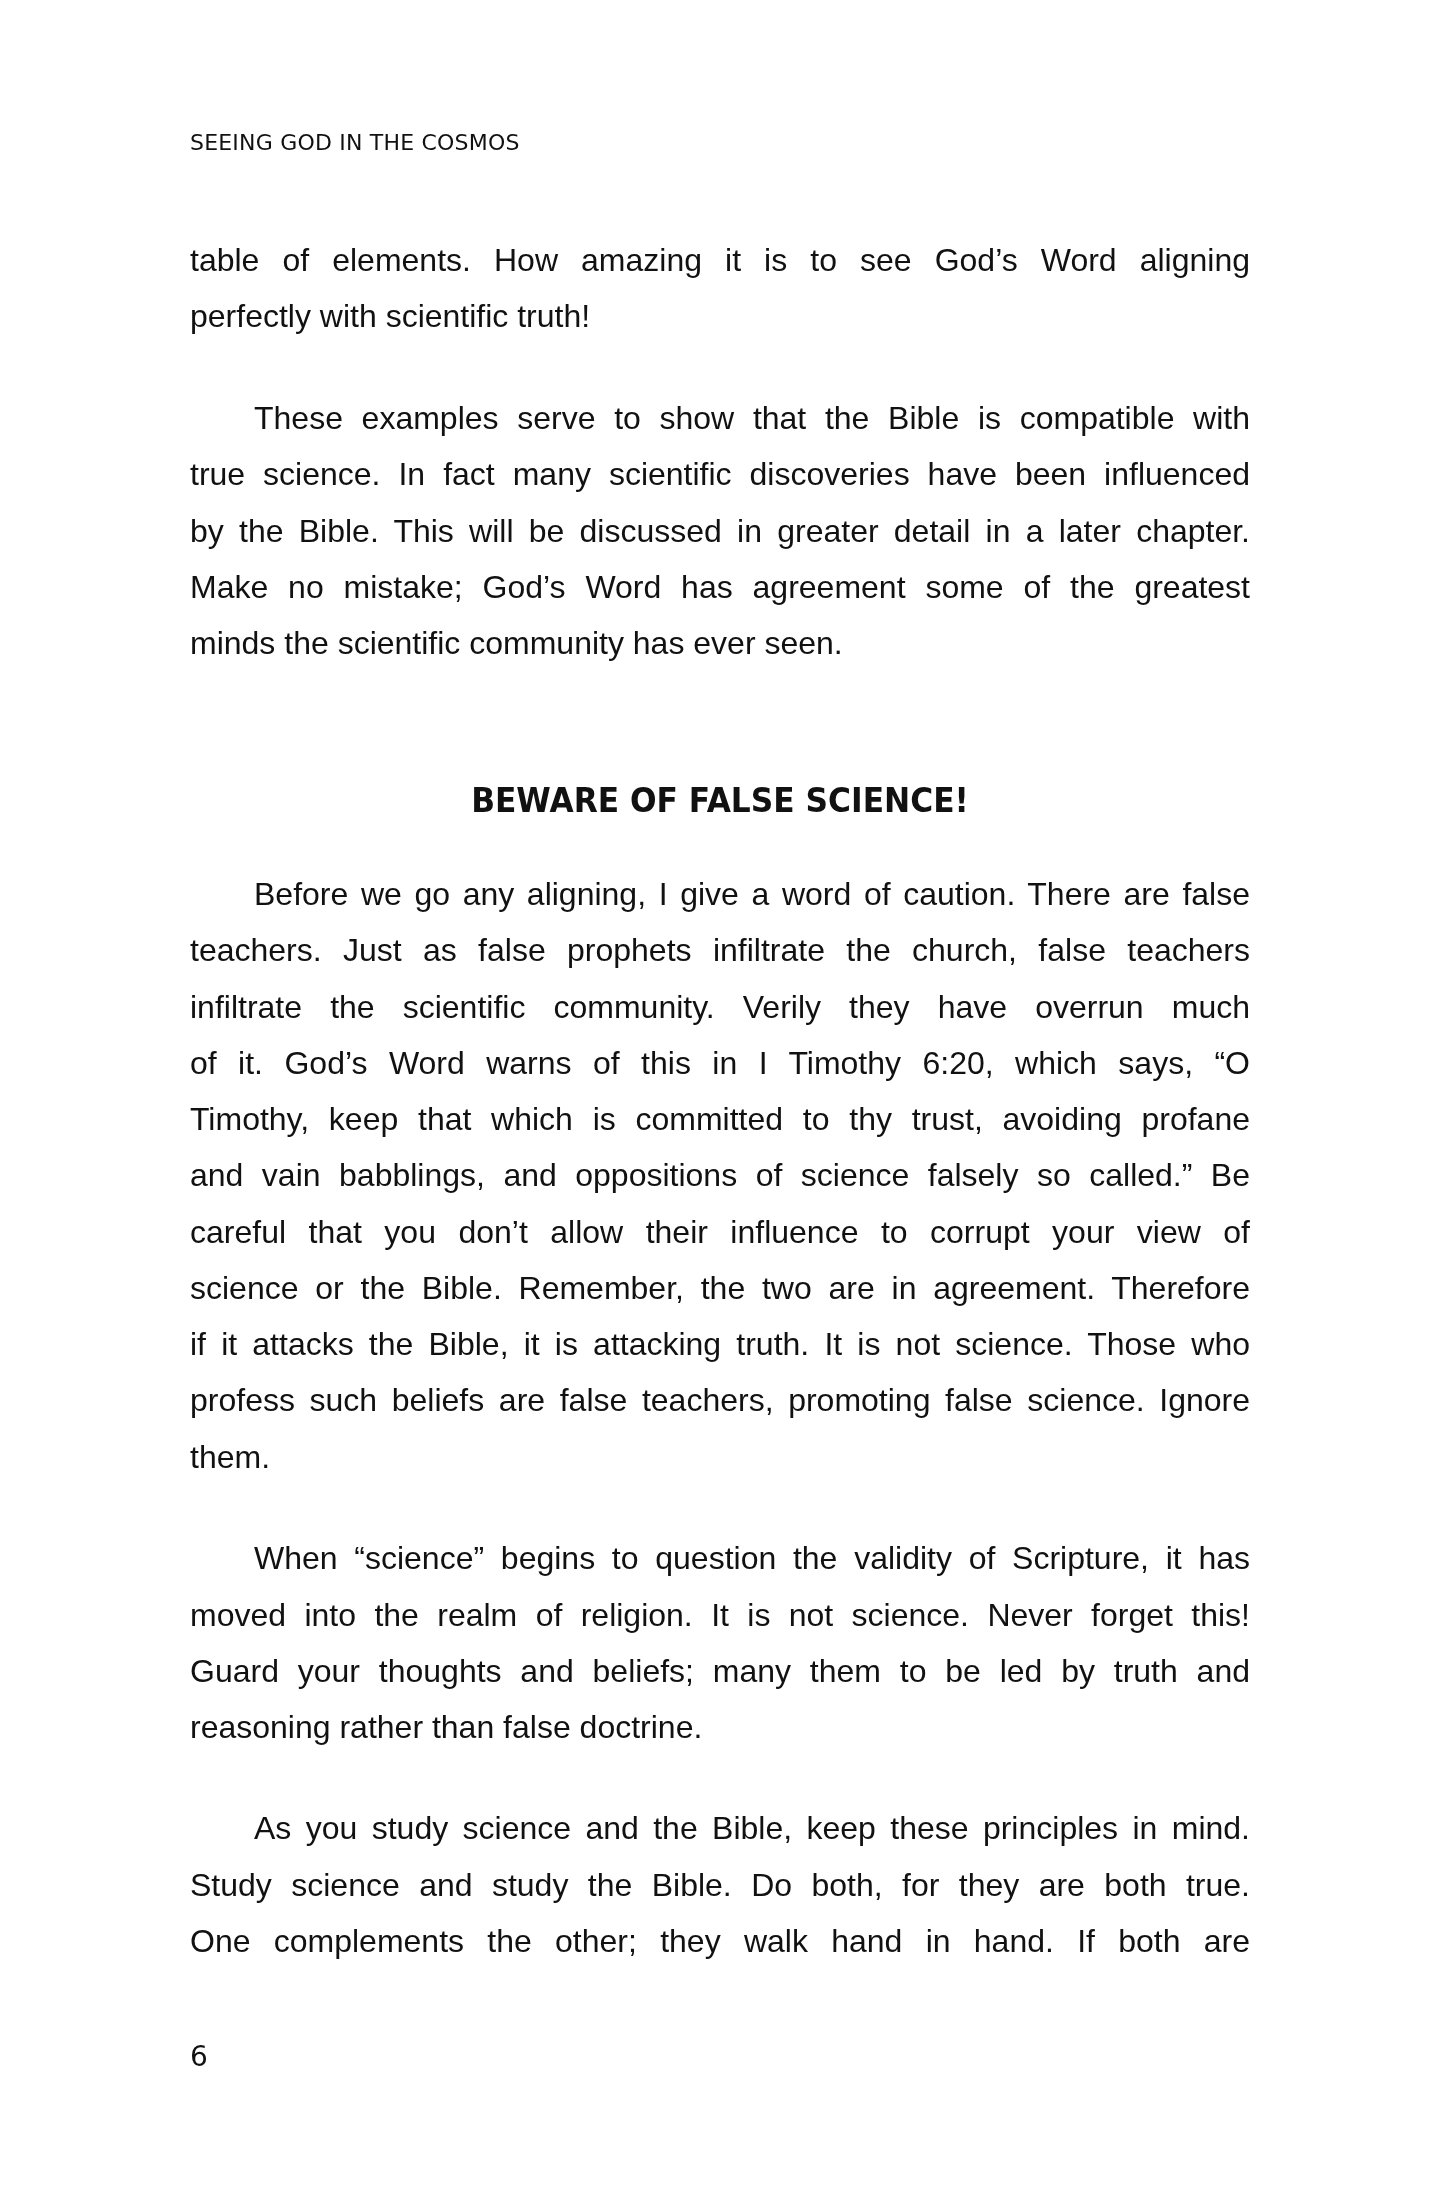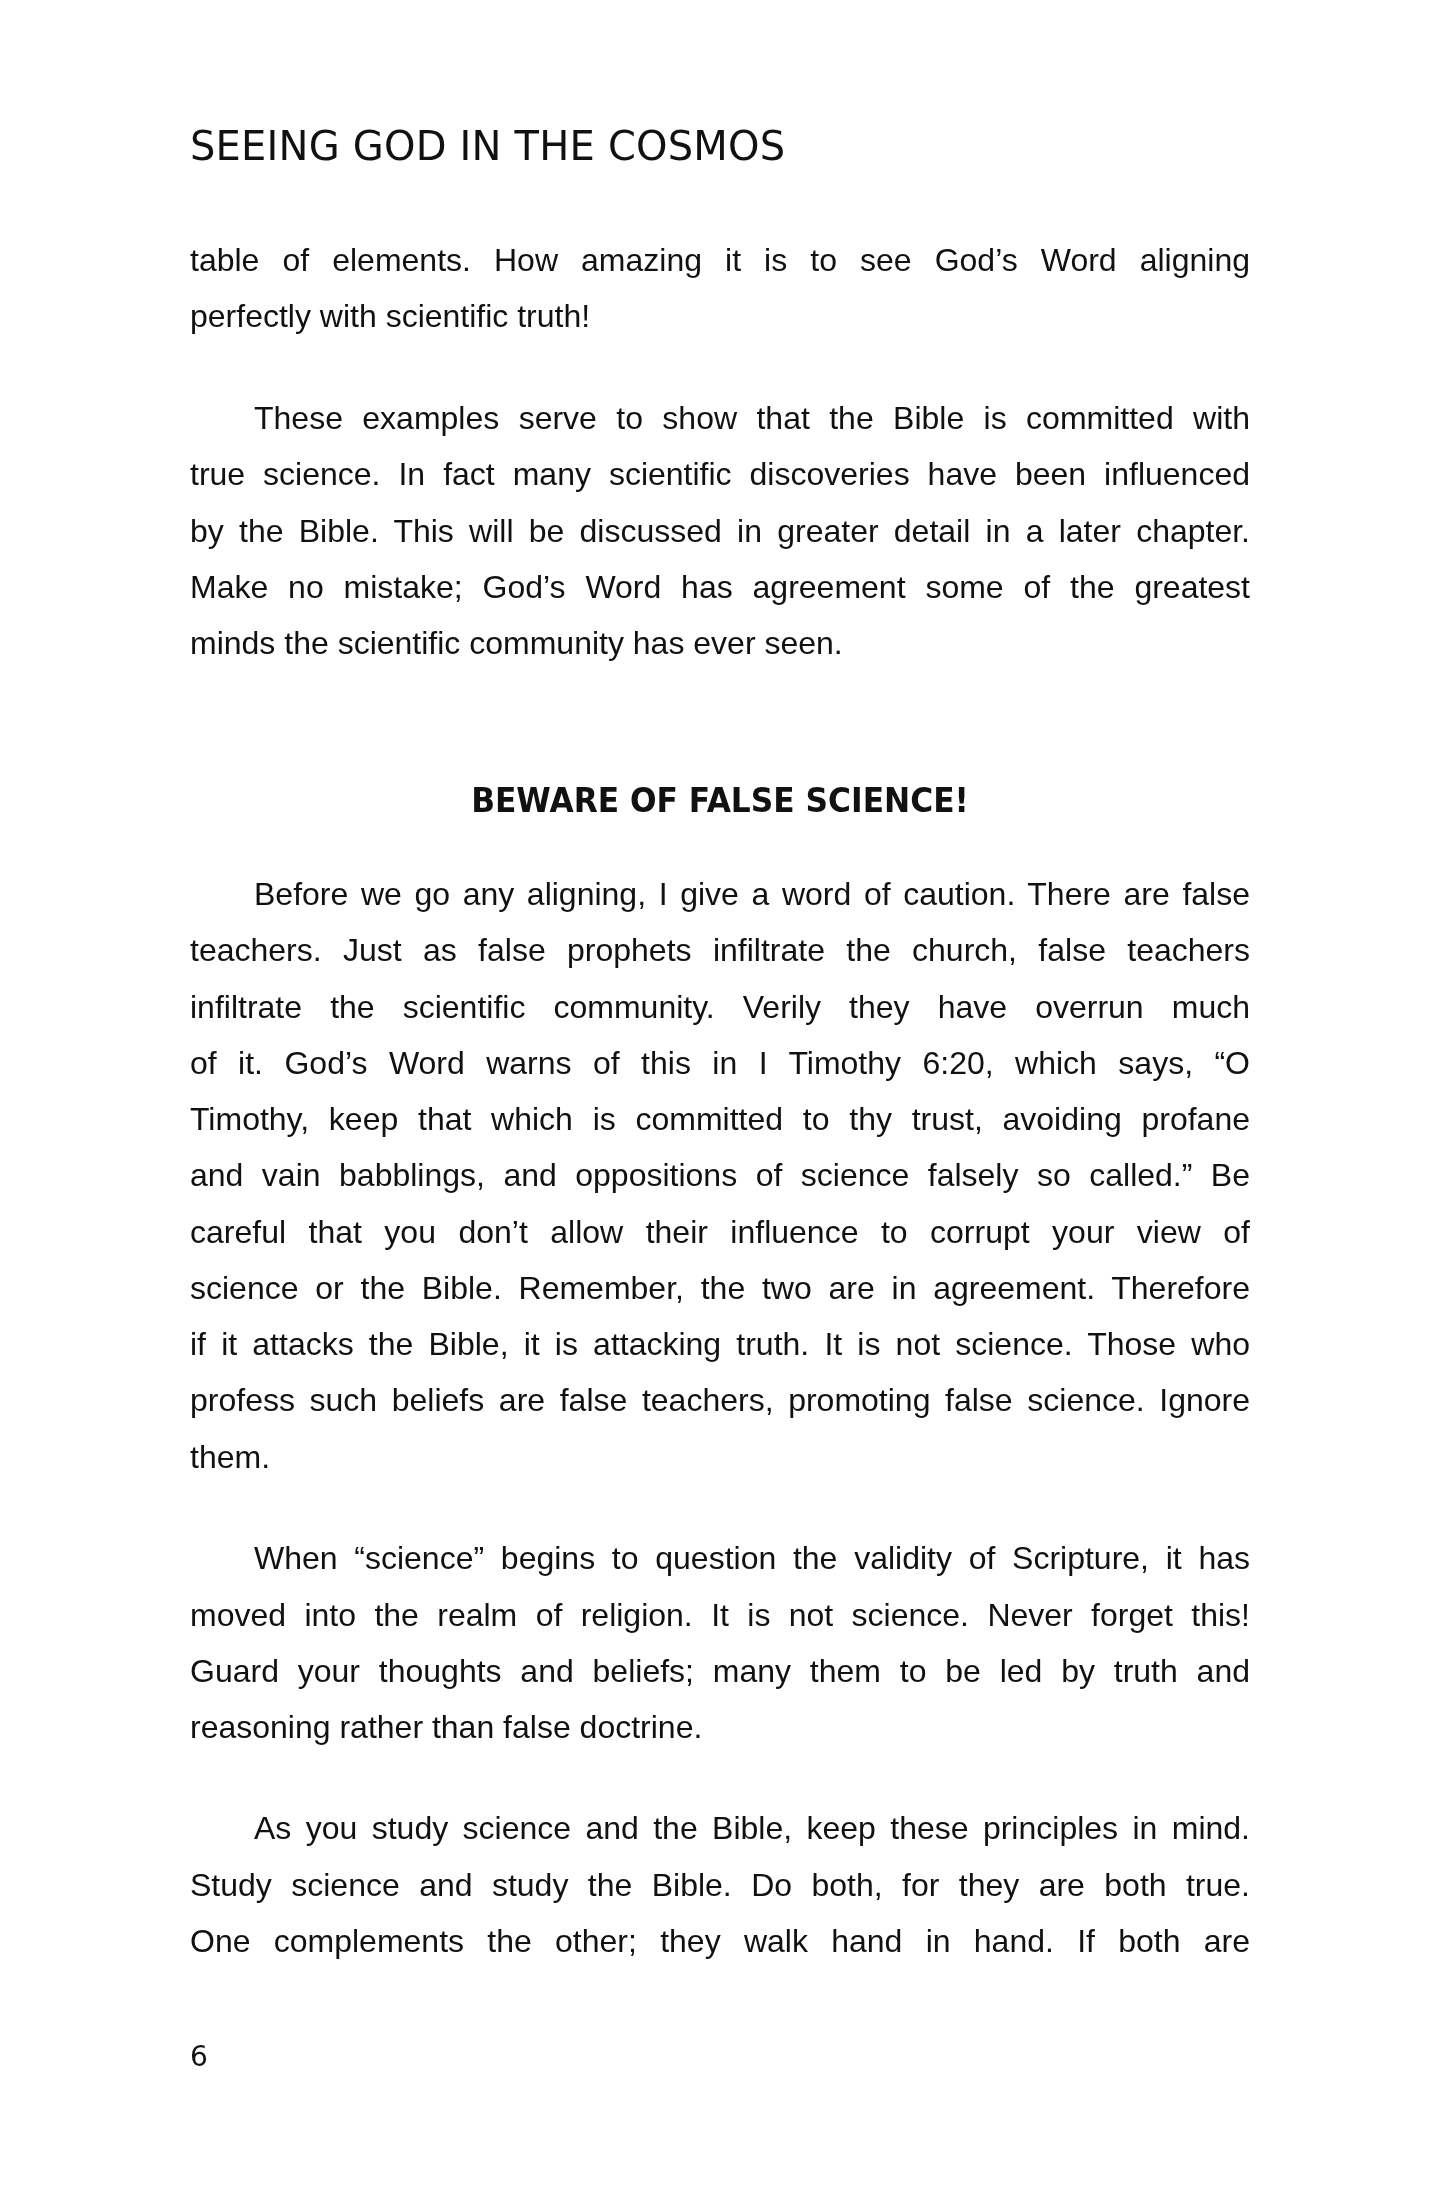--- a/index.html
+++ b/index.html
@@ -1,19 +1,19 @@
 <!DOCTYPE html>
 <html><head>
 <meta charset="utf-8">
 <style>
   html, body { margin:0; padding:0; background:#ffffff; }
   body { width:1445px; height:2199px; position:relative; overflow:hidden; color:#111; }
   .running-head {
-    position:absolute; left:190px; top:123px;
-    font-family:"DejaVu Sans", sans-serif; font-size:40px; letter-spacing:0.2px;
+    position:absolute; left:190px; top:130px;
+    font-family:"DejaVu Sans", sans-serif; font-size:22px; letter-spacing:0.2px;
     color:#111;
     text-align:right;
   }
   .heading {
     position:absolute; left:190px; width:1060px; top:780px; text-align:center;
     font-family:"DejaVu Sans", sans-serif; font-size:34px; font-weight:bold; color:#111;
     transform:scaleX(0.92);
   }
   .page-num {
     position:absolute; left:190px; top:2040px;
@@ -29,21 +29,21 @@
   .line.last { text-align:center; text-align-last:left; }
 </style>
 </head>
 <body>
 
 <div class="running-head">SEEING GOD IN THE COSMOS</div>
 
 <div class="line" style="top:232px">table of elements. How amazing it is to see God’s Word aligning</div>
 <div class="line last" style="top:288px">perfectly with scientific truth!</div>
 
-<div class="line indent" style="top:390px">These examples serve to show that the Bible is committed with</div>
+<div class="line indent" style="top:390px">These examples serve to show that the Bible is compatible with</div>
 <div class="line" style="top:446px">true science. In fact many scientific discoveries have been influenced</div>
 <div class="line" style="top:503px">by the Bible. This will be discussed in greater detail in a later chapter.</div>
 <div class="line" style="top:559px">Make no mistake; God’s Word has agreement some of the greatest</div>
 <div class="line last" style="top:615px">minds the scientific community has ever seen.</div>
 
 <div class="heading">BEWARE OF FALSE SCIENCE!</div>
 
 <div class="line indent" style="top:866px">Before we go any aligning, I give a word of caution. There are false</div>
 <div class="line" style="top:922px">teachers. Just as false prophets infiltrate the church, false teachers</div>
 <div class="line" style="top:979px">infiltrate the scientific community. Verily they have overrun much</div>

